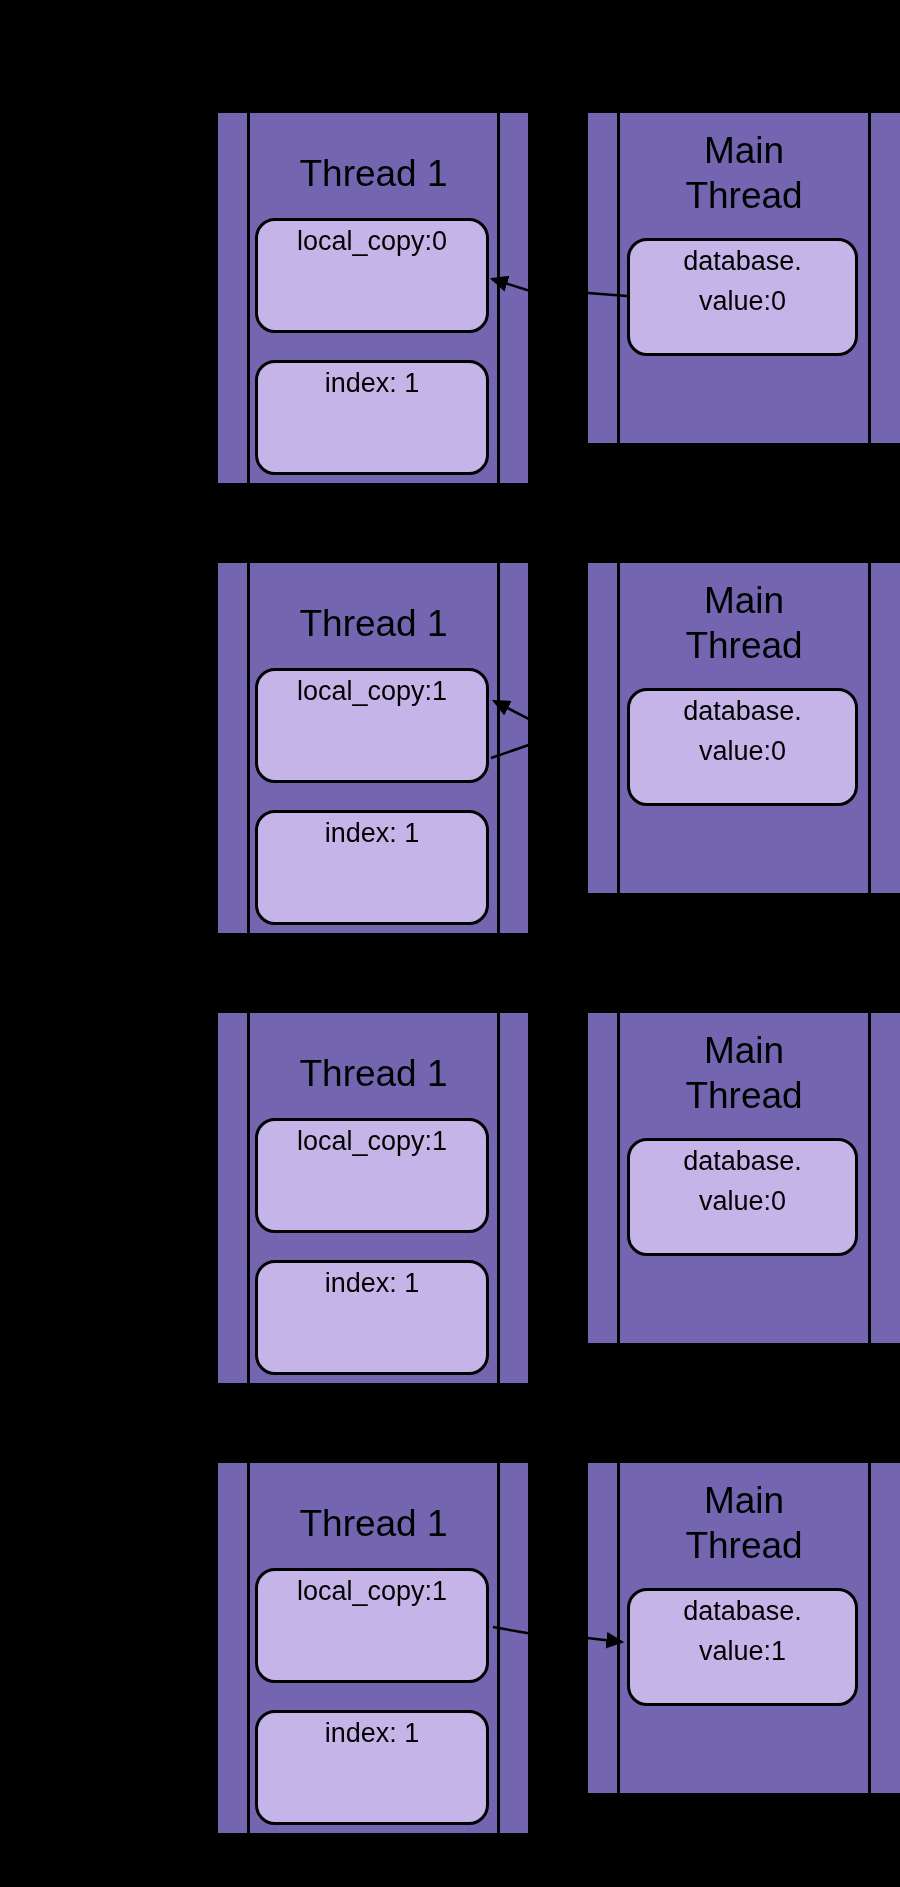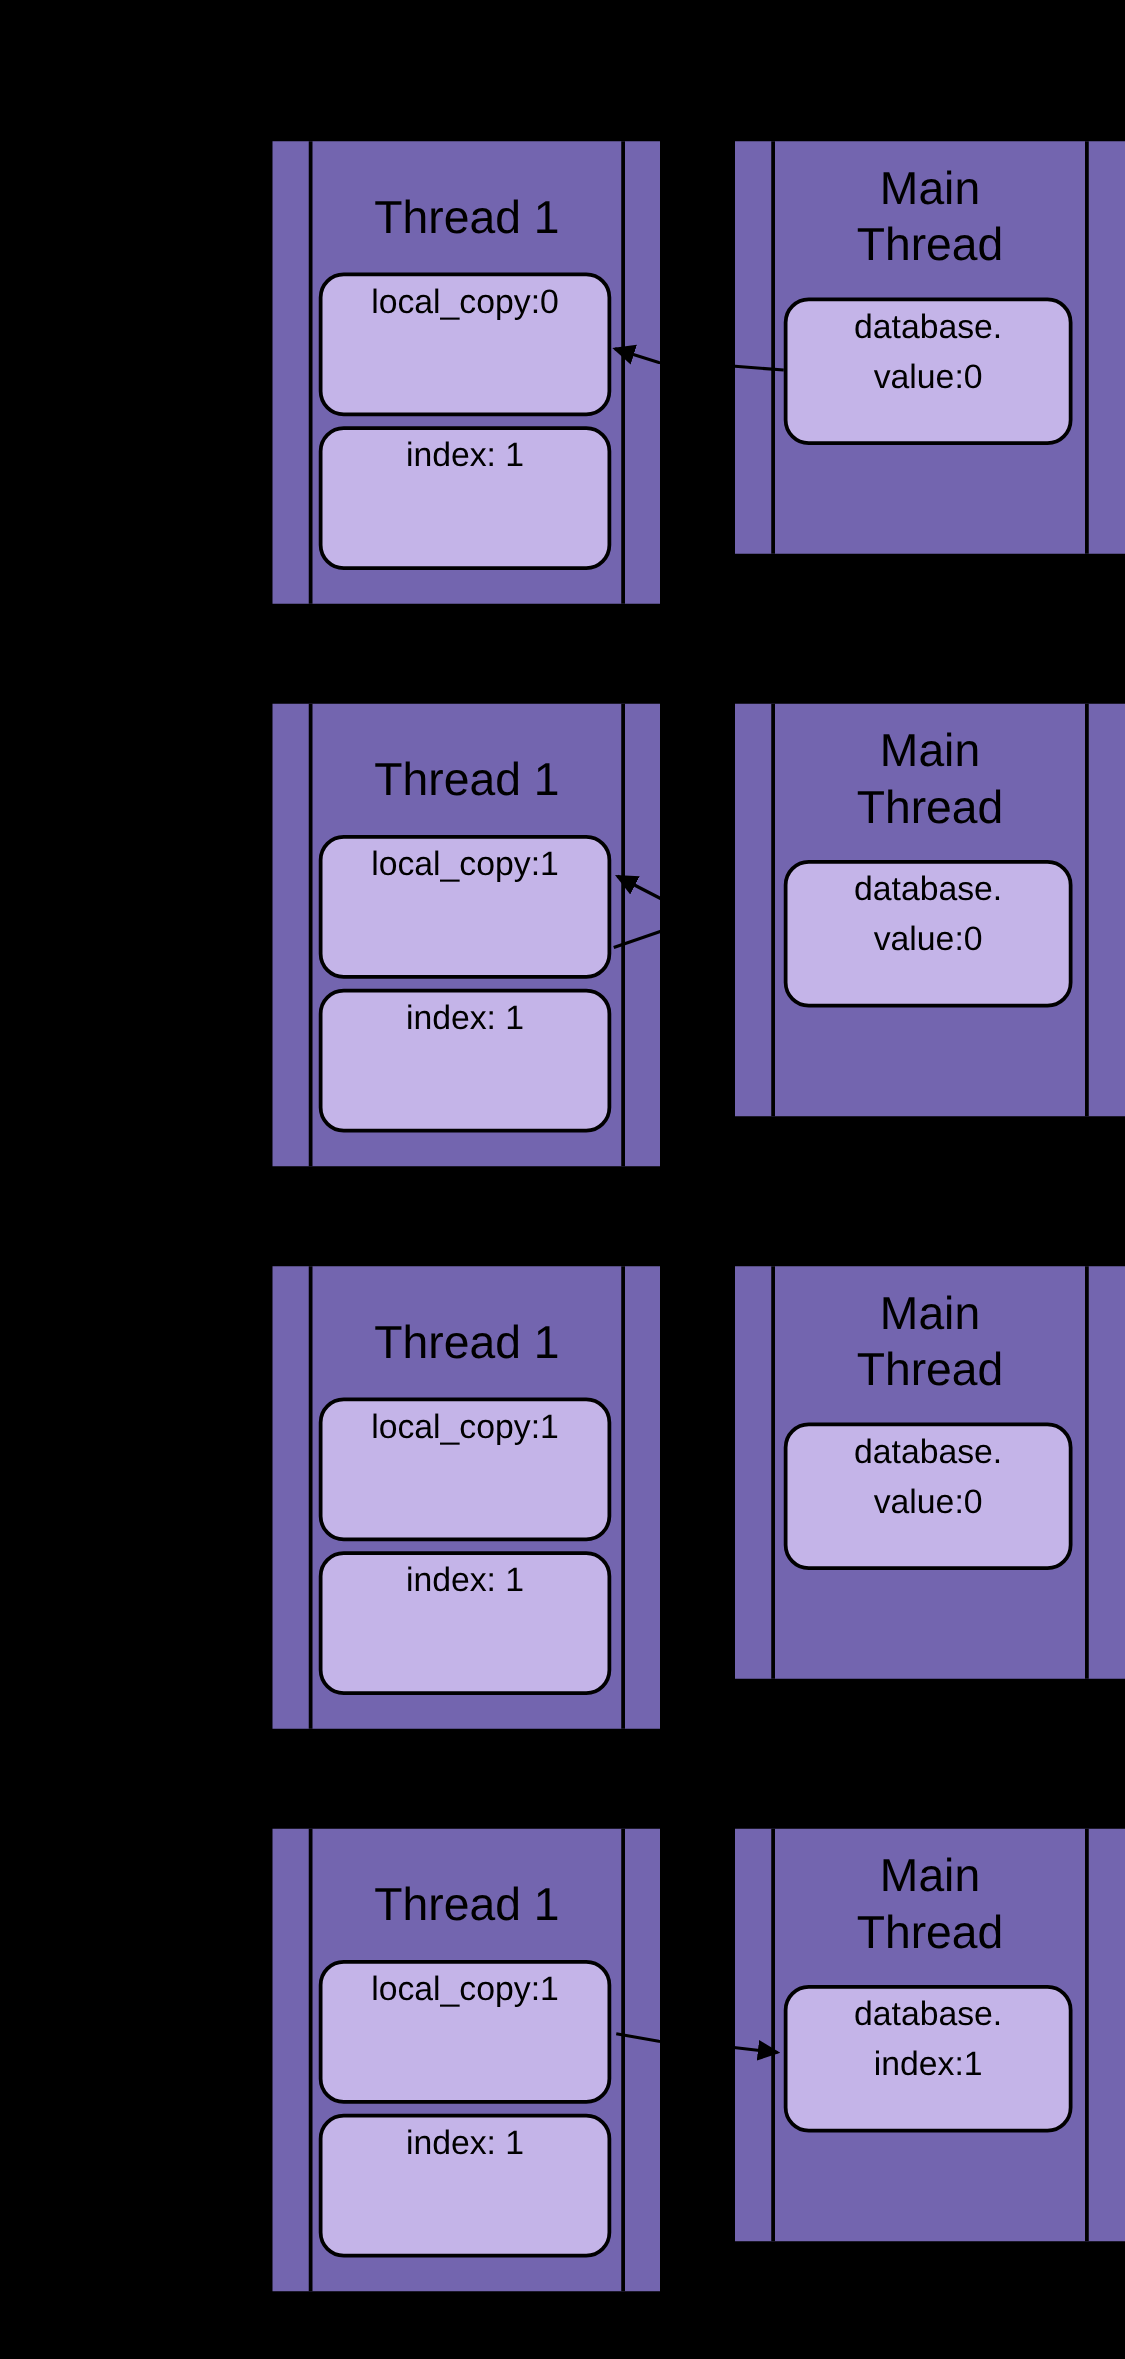--- a/index.html
+++ b/index.html
@@ -28,21 +28,21 @@
   .t-title { left:32px; width:247px; top:38px; }
   .m-title { left:32px; width:248px; top:15px;text-align:center; }
 
   .box {
     position:absolute; box-sizing:border-box;
     background:#c4b4e8; border:3px solid #000; border-radius:20px;
     display:flex; flex-direction:column; align-items:center; justify-content:flex-start;
     font-size:27px; line-height:40px; text-align:center;
   }
   .t-box1 { left:37px; top:105px; width:234px; height:115px; }
-  .t-box2 { left:37px; top:228px; width:234px; height:115px; }
+  .t-box2 { left:37px; top:247px; width:234px; height:115px; }
   .m-box  { left:39px; top:125px; width:231px; height:118px; }
 
   .arrows { position:absolute; left:0; top:0; width:900px; height:1887px; pointer-events:none; }
 </style>
 </head>
 <body>
 
 <div class="row r0">
   <div class="panel t-panel">
     <div class="vline vl-l"></div>
@@ -135,21 +135,21 @@
   </div>
   <div class="panel m-panel">
     <div class="vline vl-l"></div>
     <div class="vline vl-r"></div>
     <div class="title m-title">
       <div>Main</div>
       <div>Thread</div>
     </div>
     <div class="box m-box">
       <div>database.</div>
-      <div>index:1</div>
+      <div>value:1</div>
     </div>
   </div>
 </div>
 
 <svg class="arrows" width="900" height="1887" viewBox="0 0 900 1887" xmlns="http://www.w3.org/2000/svg">
   <defs>
     <marker id="ah" viewBox="0 0 12 12" refX="10.5" refY="6" markerWidth="7.2" markerHeight="7.2" orient="auto">
       <path d="M0,0.5 L12,6 L0,11.5 z" fill="#000"></path>
     </marker>
   </defs>

